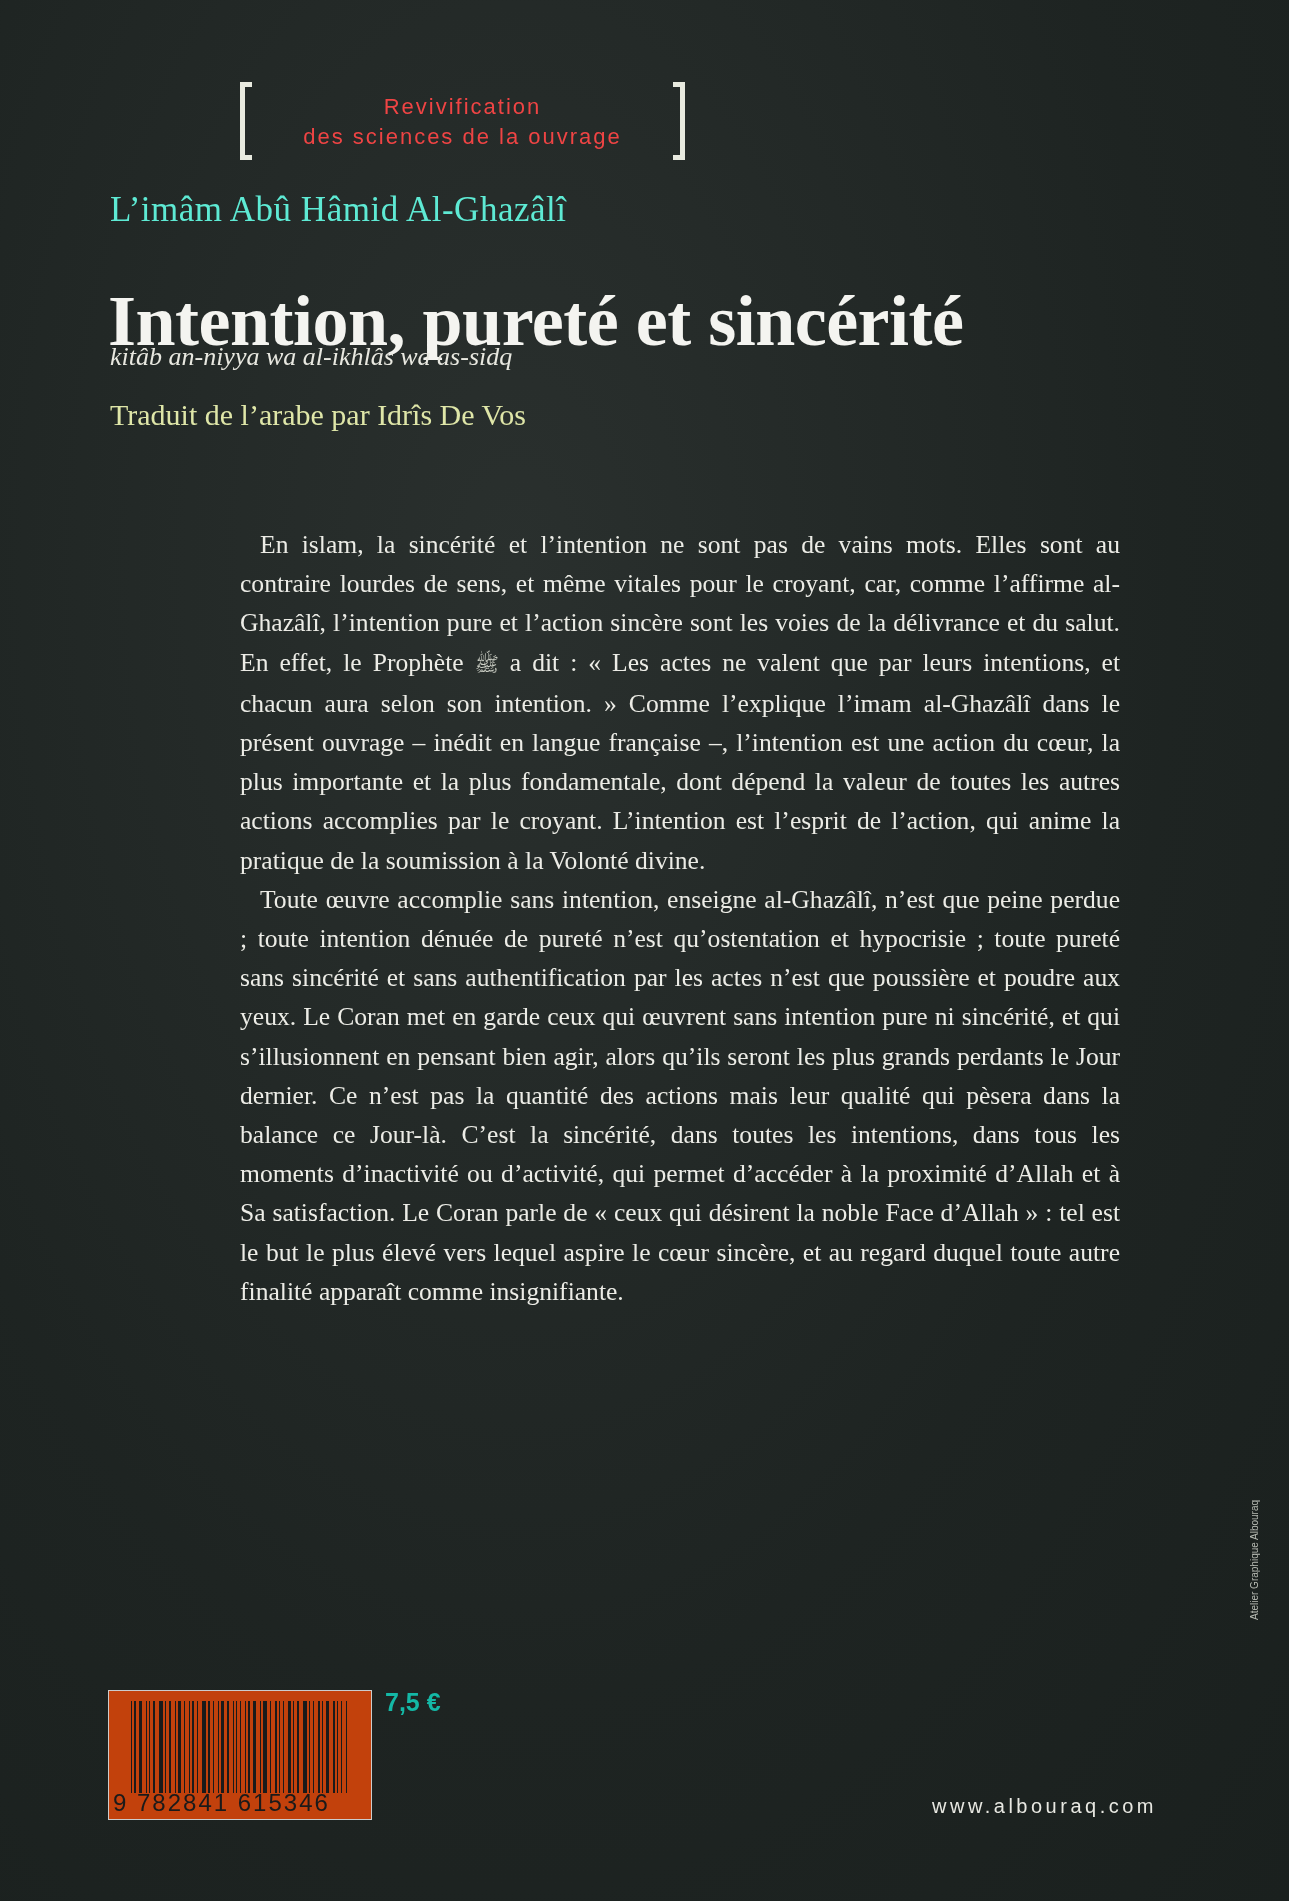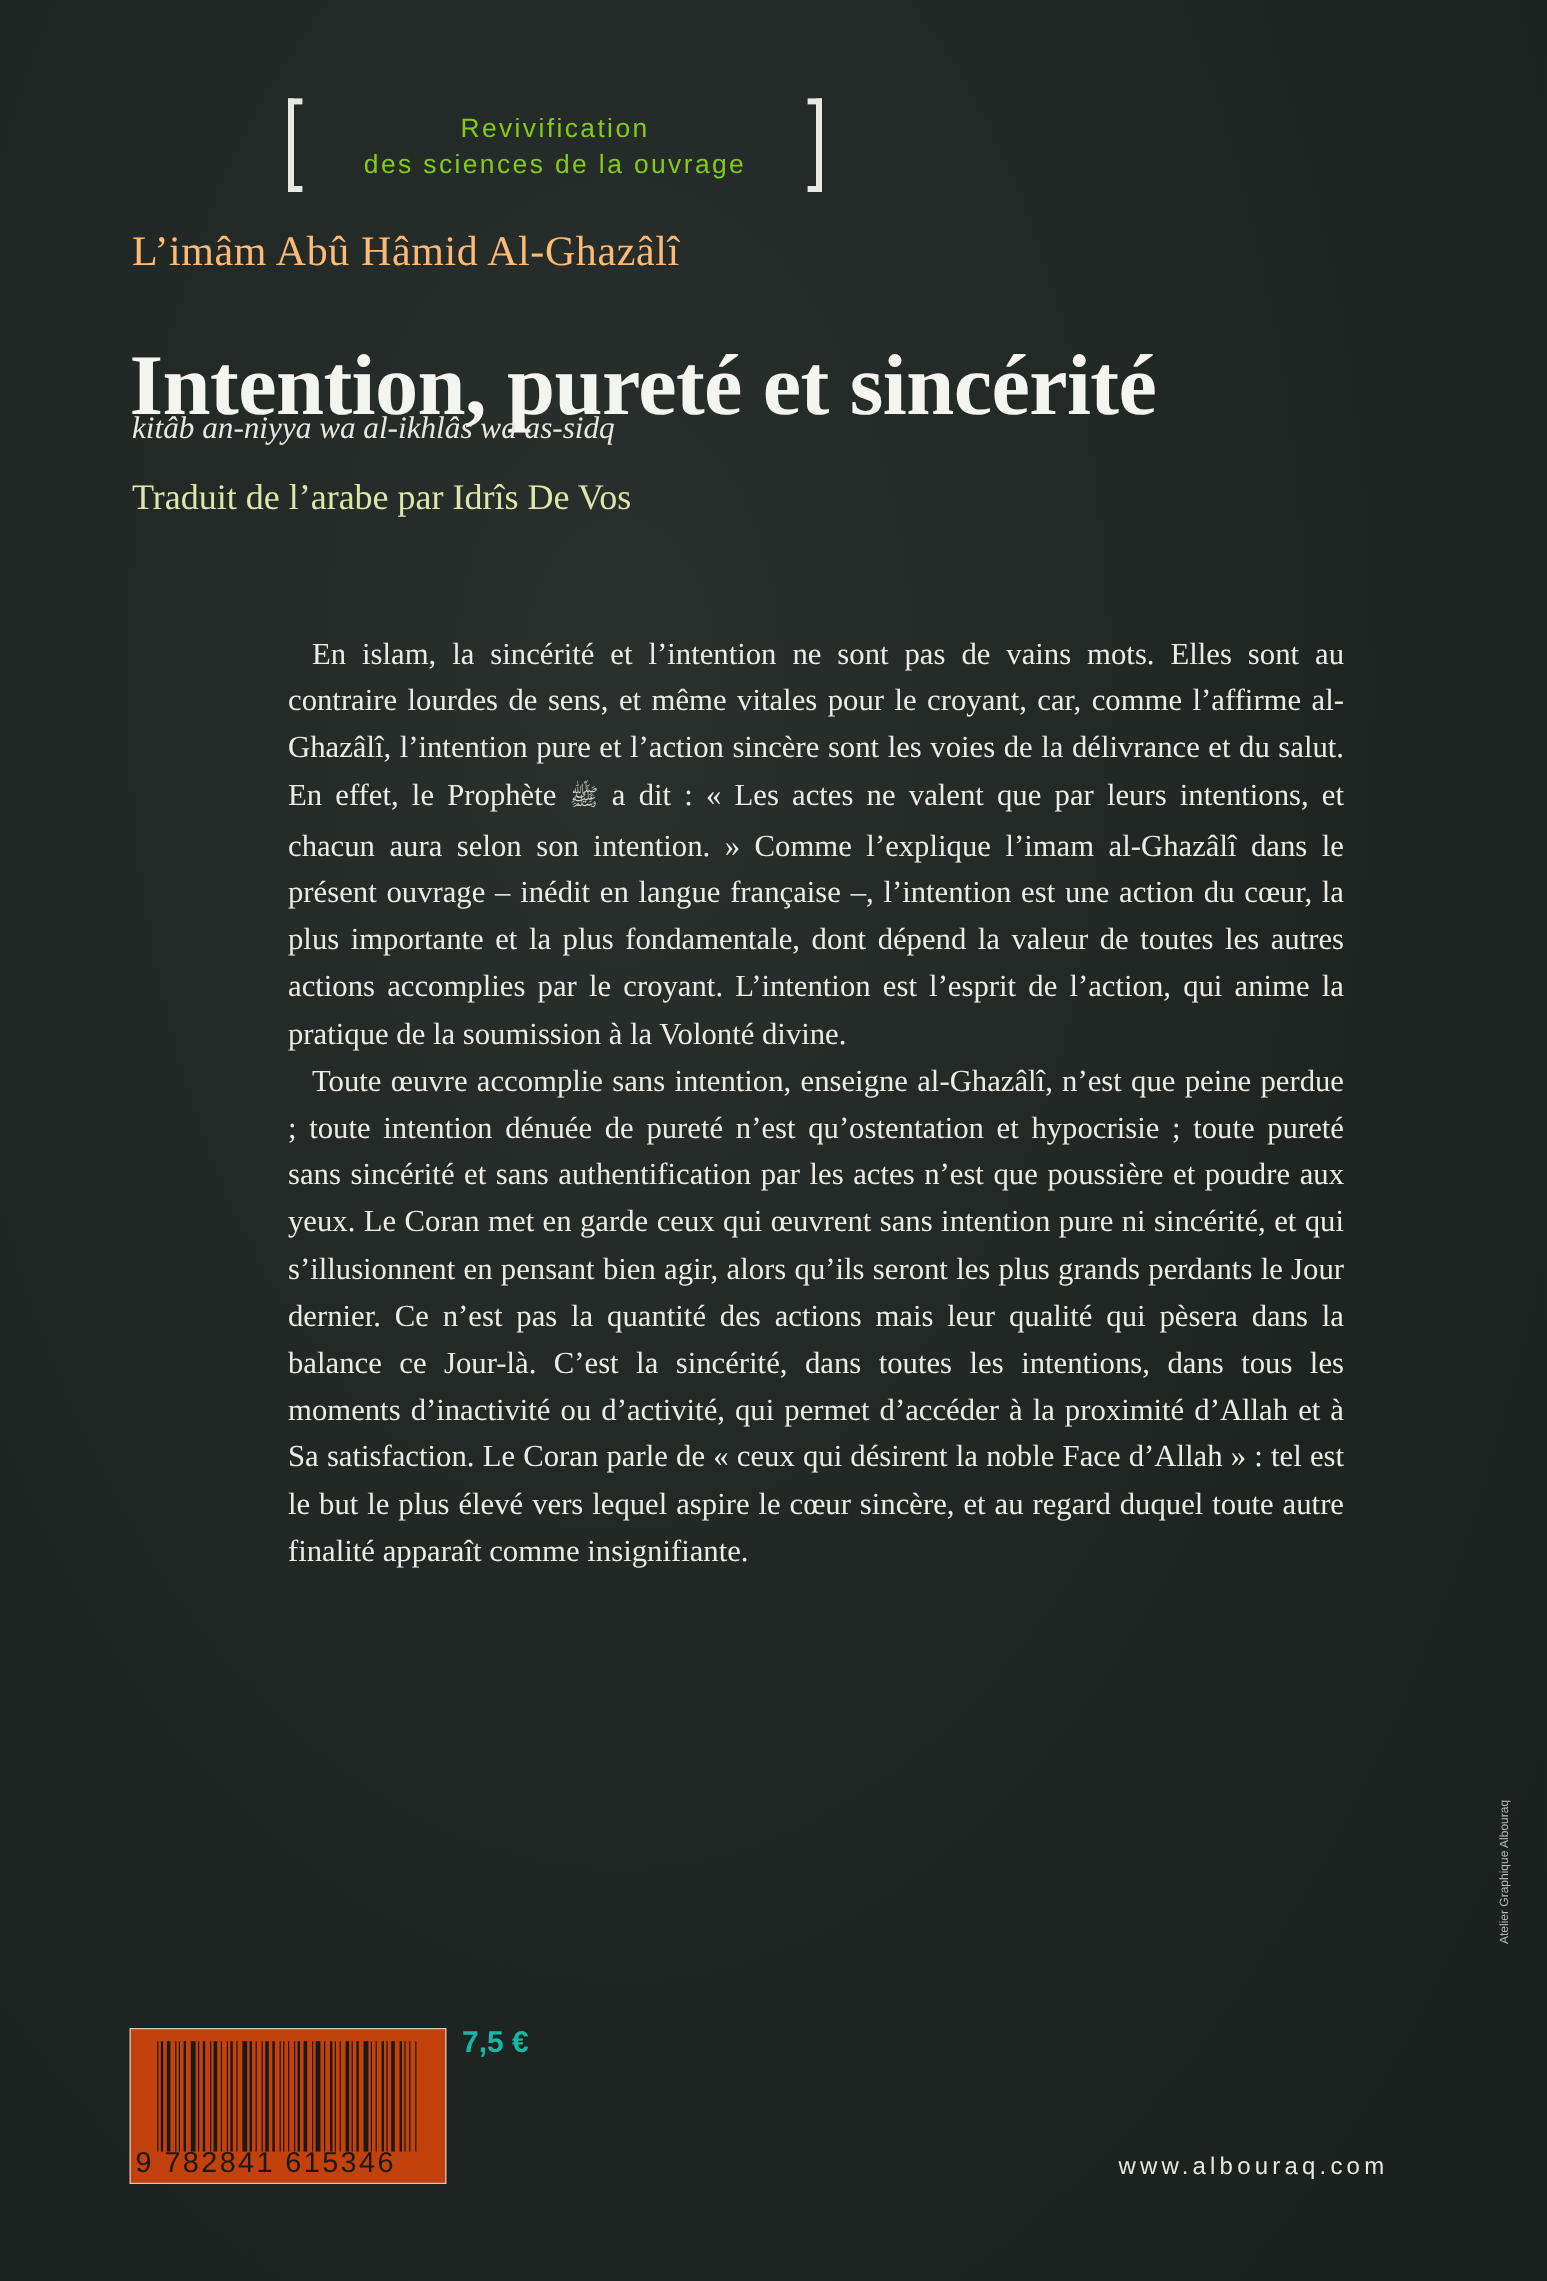--- a/index.html
+++ b/index.html
@@ -14,27 +14,27 @@
       position: absolute; left: 240px; top: 82px; width: 445px; height: 78px;
     }
     .bracket {
       position: absolute; top: 0; width: 12px; height: 78px;
       border: 5px solid #e8eadf; box-sizing: border-box;
     }
     .bracket.left { left: 0; border-right: none; }
     .bracket.right { right: 0; border-left: none; }
     .series-text {
       position: absolute; left: 0; right: 0; top: 10px;
-      text-align: center; color: #84cc16;
+      text-align: center; color: #ef4444;
       font-family: "Liberation Sans", sans-serif; font-size: 22px;
       letter-spacing: 2px; line-height: 30px;
     }
     .author {
       position: absolute; left: 110px; top: 190px;
-      font-size: 35px; color: #fdba74; letter-spacing: 0.5px;
+      font-size: 35px; color: #5eead4; letter-spacing: 0.5px;
     }
     .title {
       position: absolute; left: 108px; top: 260px;
       font-size: 72px; font-weight: bold; color: #f4f4f0; letter-spacing: -0.5px; margin-top: 20px;
     }
     .subtitle {
       position: absolute; left: 110px; top: 342px;
       font-size: 26px; font-style: italic; color: #e8e8e0; text-align: right;
     }
     .translator {

